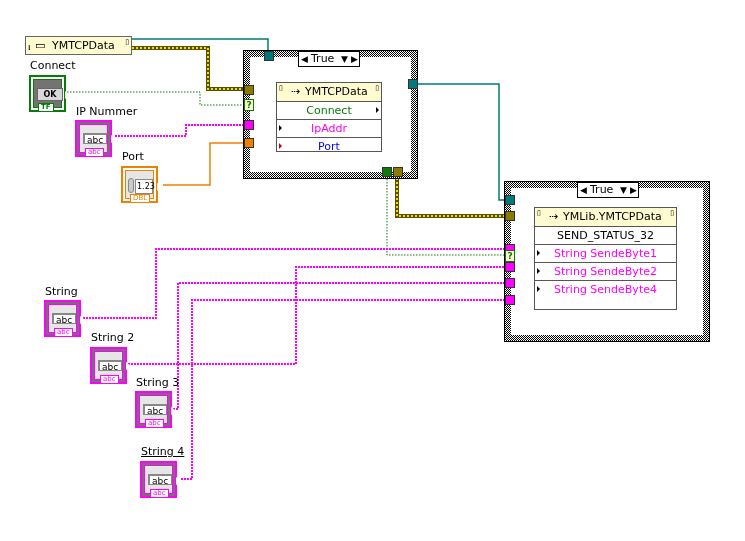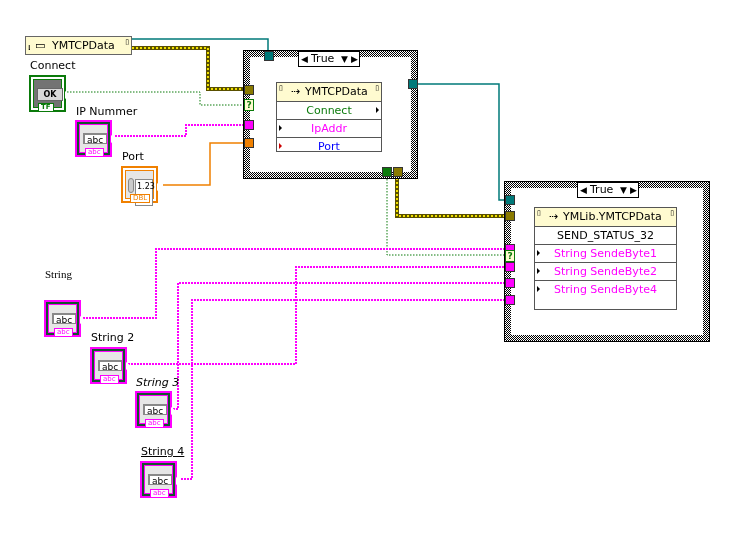--- a/index.html
+++ b/index.html
@@ -1,32 +1,32 @@
 <!DOCTYPE html>
 <html><head>
 <meta charset="utf-8">
 <style>
   html, body { margin:0; padding:0; background:#ffffff; }
   body { width:745px; height:541px; position:relative; overflow:hidden; font-family:"DejaVu Sans", sans-serif; font-size:11px; }
   svg.wires { position:absolute; left:0; top:0; width:745px; height:541px; }
   .label { position:absolute; font-size:11px; color:#000; white-space:nowrap; }
   .ctrl { position:absolute; box-sizing:border-box; }
-  .str-ctrl { width:37px; height:37px; border:2px solid #ff00ff; background:#14532d; }
+  .str-ctrl { width:37px; height:37px; border:2px solid #ff00ff; background:#737373; }
   .str-ctrl .inner { position:absolute; left:2px; top:2px; right:2px; bottom:2px; border:1px solid #ff00ff; background:#e6e6e6; }
   .str-ctrl .box { position:absolute; left:3px; top:8px; width:24px; height:11px; background:#fff; border:1px solid #888; font-size:9px; line-height:11px; padding-left:2px; box-sizing:border-box; border-left:2px solid #888; border-top:2px solid #888; }
   .str-ctrl .tag { position:absolute; left:8px; bottom:-2px; font-size:7px; color:#ff00ff; background:#fff; border:1px solid #ff00ff; line-height:7px; padding:0 2px; }
   .tri { position:absolute; width:0; height:0; border-top:4px solid transparent; border-bottom:4px solid transparent; border-left:5px solid #fff; }
   .tri::before { content:""; position:absolute; left:-6px; top:-5px; border-top:5px solid transparent; border-bottom:5px solid transparent; border-left:6px solid #000; z-index:-1; }
   .bool-ctrl { width:37px; height:37px; border:2px solid #0a7a0a; background:#fff; }
   .bool-ctrl .inner { position:absolute; left:2px; top:2px; right:2px; bottom:2px; border:1px solid #0a7a0a; background:#737373; }
   .bool-ctrl .btn { position:absolute; left:3px; top:8px; width:24px; height:11px; background:#d8d8d8; border:1px solid #666; font-size:8px; line-height:11px; text-align:center; font-weight:bold; }
   .bool-ctrl .tag { position:absolute; left:7px; bottom:-2px; font-size:7px; color:#0a7a0a; background:#fff; border:1px solid #0a7a0a; line-height:7px; padding:0 2px; font-weight:bold; }
   .num-ctrl { width:37px; height:37px; border:2px solid #f08000; background:#fff; }
   .num-ctrl .inner { position:absolute; left:2px; top:2px; right:2px; bottom:2px; border:1px solid #f08000; background:#e6e6e6; }
-  .num-ctrl .box { position:absolute; left:9px; top:8px; width:18px; height:27px; background:#fff; border:1px solid #888; font-size:8px; line-height:13px; text-align:left; padding-left:1px; box-sizing:border-box; }
+  .num-ctrl .box { position:absolute; left:9px; top:8px; width:18px; height:15px; background:#fff; border:1px solid #888; font-size:8px; line-height:13px; text-align:left; padding-left:1px; box-sizing:border-box; }
   .num-ctrl .spin { position:absolute; left:2px; top:7px; width:6px; height:15px; background:#ccc; border:1px solid #888; border-radius:3px; box-sizing:border-box; }
   .num-ctrl .tag { position:absolute; left:7px; bottom:-2px; font-size:7px; color:#f08000; background:#fff; border:1px solid #f08000; line-height:7px; padding:0 2px; }
   .cluster-const { position:absolute; left:25px; top:36px; width:107px; height:19px; background:#fffbd0; border:1px solid #666; box-sizing:border-box; font-size:11px; line-height:17px; }
   .case { position:absolute; box-sizing:border-box; border:6px solid transparent;
     background:
       linear-gradient(#fff,#fff) padding-box,
       repeating-conic-gradient(#000 0 25%, #fff 0 50%) 0 0/2px 2px border-box;
     outline:1px solid #000; }
   .case-selector { position:absolute; height:16px; background:#fff; border:1px solid #000; box-sizing:border-box; font-size:11px; line-height:14px; }
   .node { position:absolute; background:#fff; border:1px solid #555; box-sizing:border-box; }
@@ -108,39 +108,39 @@
 <div class="label" style="left:122px;top:150px;">Port</div>
 <div class="ctrl num-ctrl" style="left:121px;top:166px;">
   <div class="inner">
     <div class="spin"></div>
     <div class="box">1.23</div>
   </div>
   <div class="tag">DBL</div>
   <div class="tri" style="left:34px;top:15px;"></div>
 </div>
 
-<div class="label" style="left:45px;top:268px;font-family:Liberation Serif, serif;">String</div>
+<div class="label" style="left:45px;top:285px;">String</div>
 <div class="ctrl str-ctrl" style="left:44px;top:300px;">
   <div class="inner">
       <div class="box">abc</div>
     </div>
   <div class="tag">abc</div>
   <div class="tri" style="left:34px;top:14px;"></div>
 </div>
 
 <div class="label" style="left:91px;top:331px;">String 2</div>
 <div class="ctrl str-ctrl" style="left:90px;top:347px;">
   <div class="inner">
       <div class="box">abc</div>
     </div>
   <div class="tag">abc</div>
   <div class="tri" style="left:34px;top:13px;"></div>
 </div>
 
-<div class="label" style="left:136px;top:376px;font-style:italic;">String 3</div>
+<div class="label" style="left:136px;top:376px;">String 3</div>
 <div class="ctrl str-ctrl" style="left:135px;top:391px;">
   <div class="inner">
       <div class="box">abc</div>
     </div>
   <div class="tag">abc</div>
   <div class="tri" style="left:34px;top:14px;"></div>
 </div>
 
 <div class="label" style="left:141px;top:445px;text-decoration:underline;">String 4</div>
 <div class="ctrl str-ctrl" style="left:140px;top:461px;">

